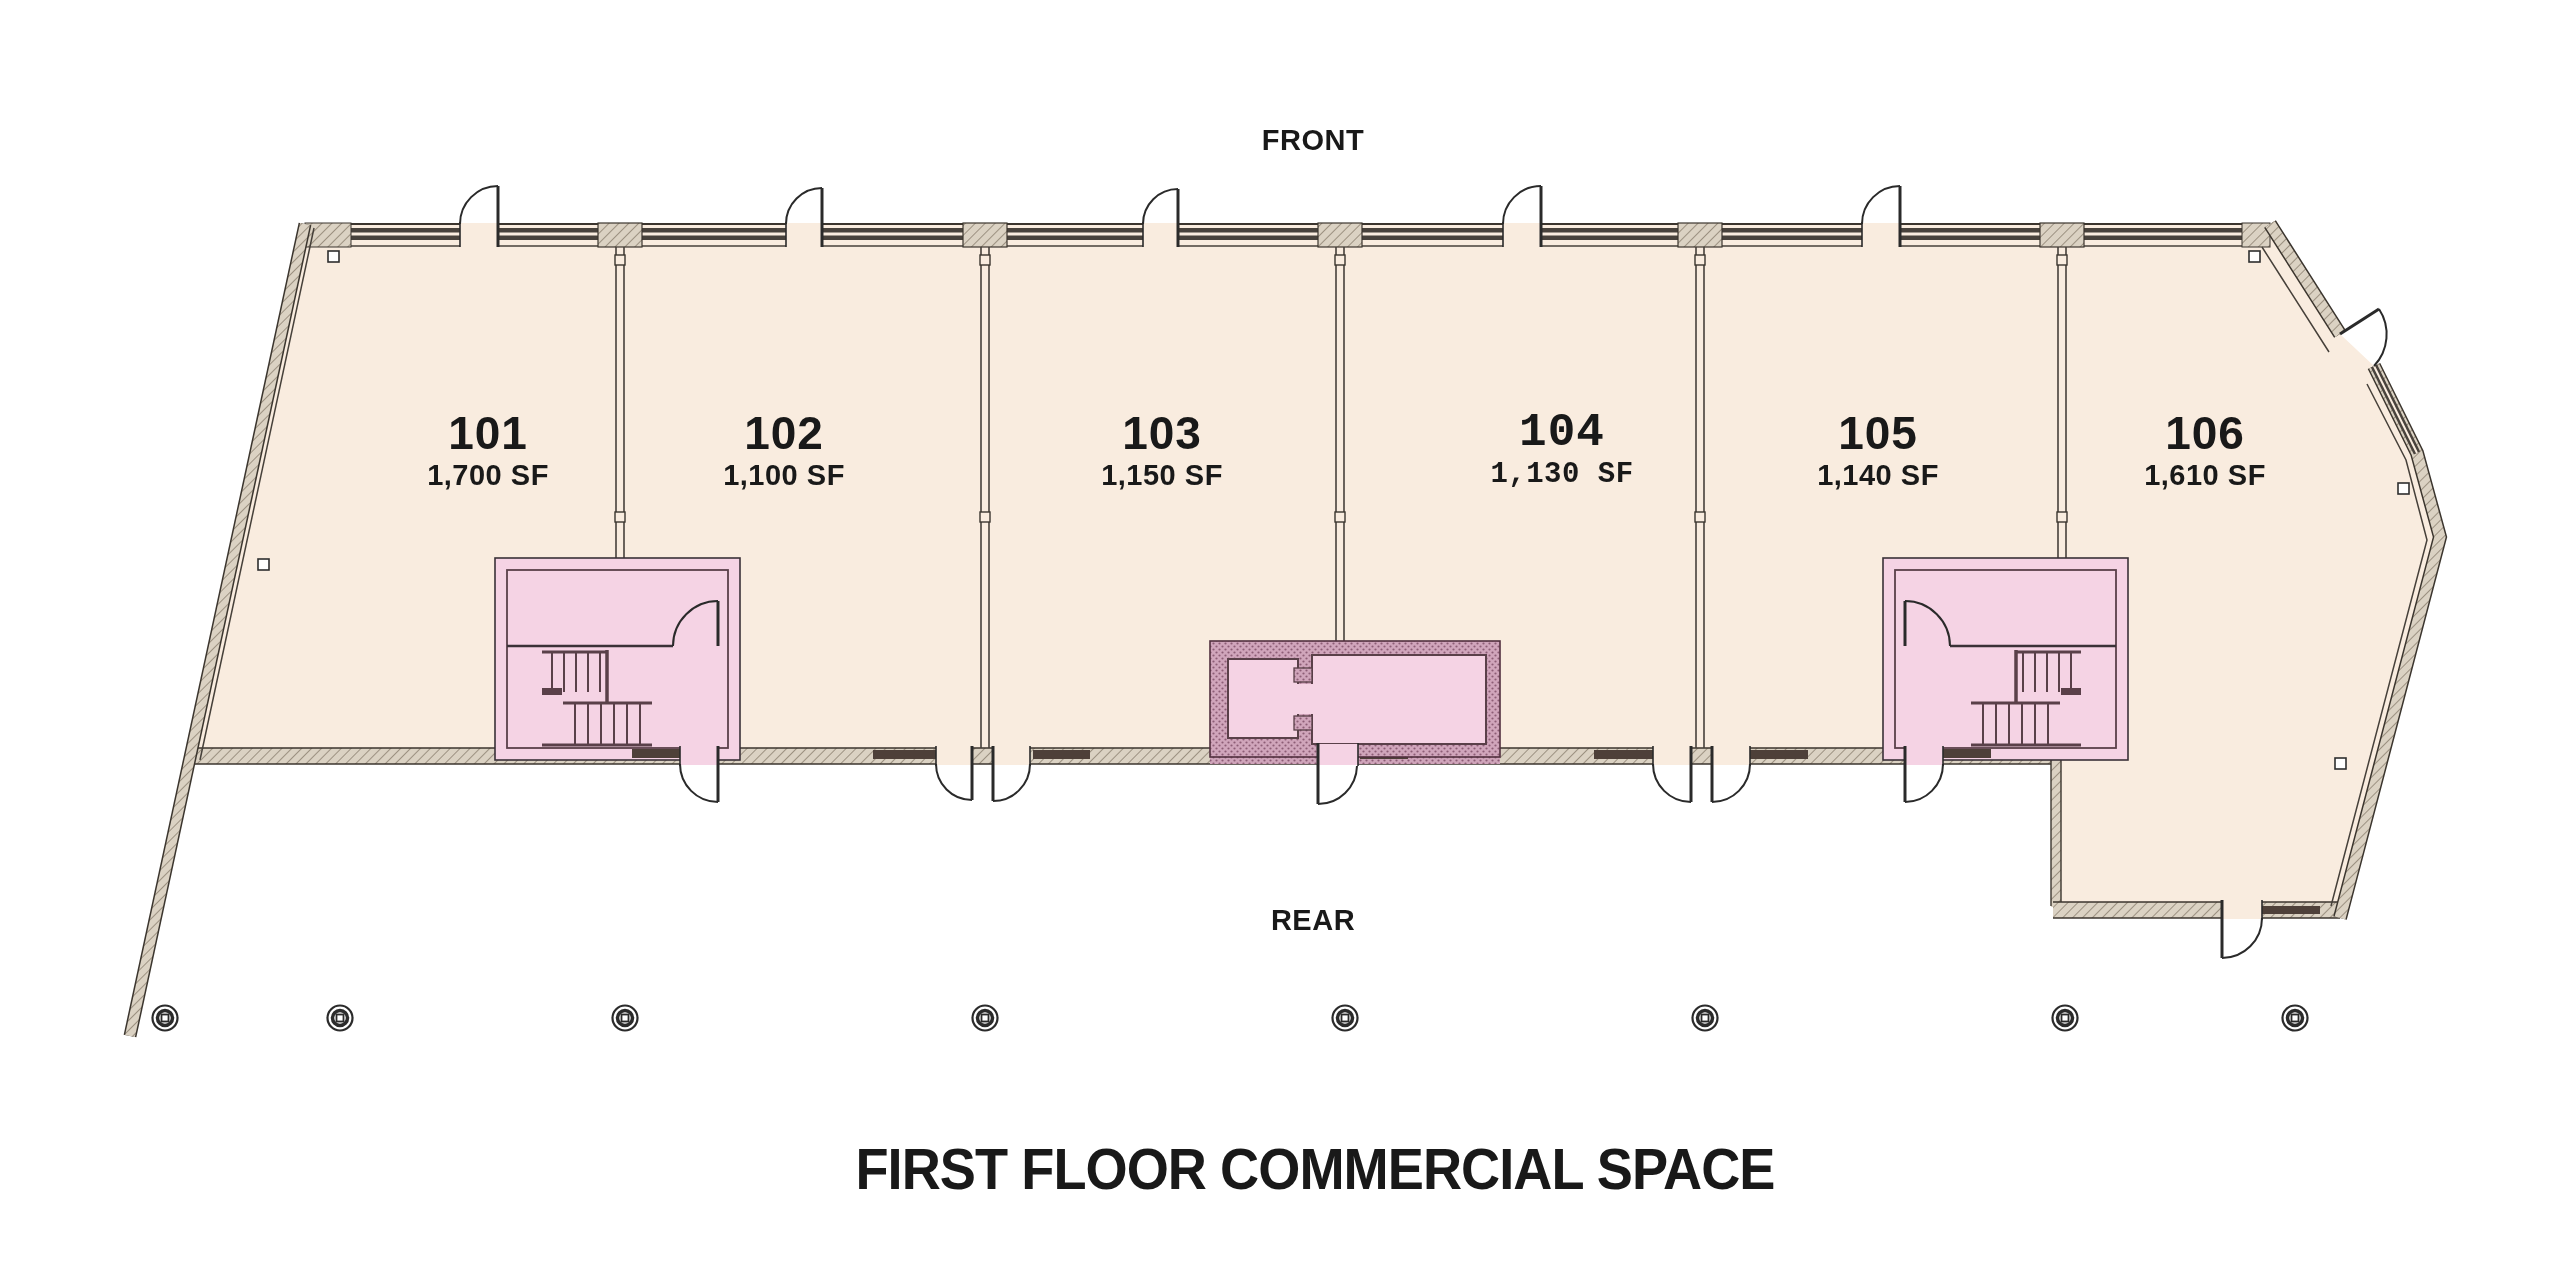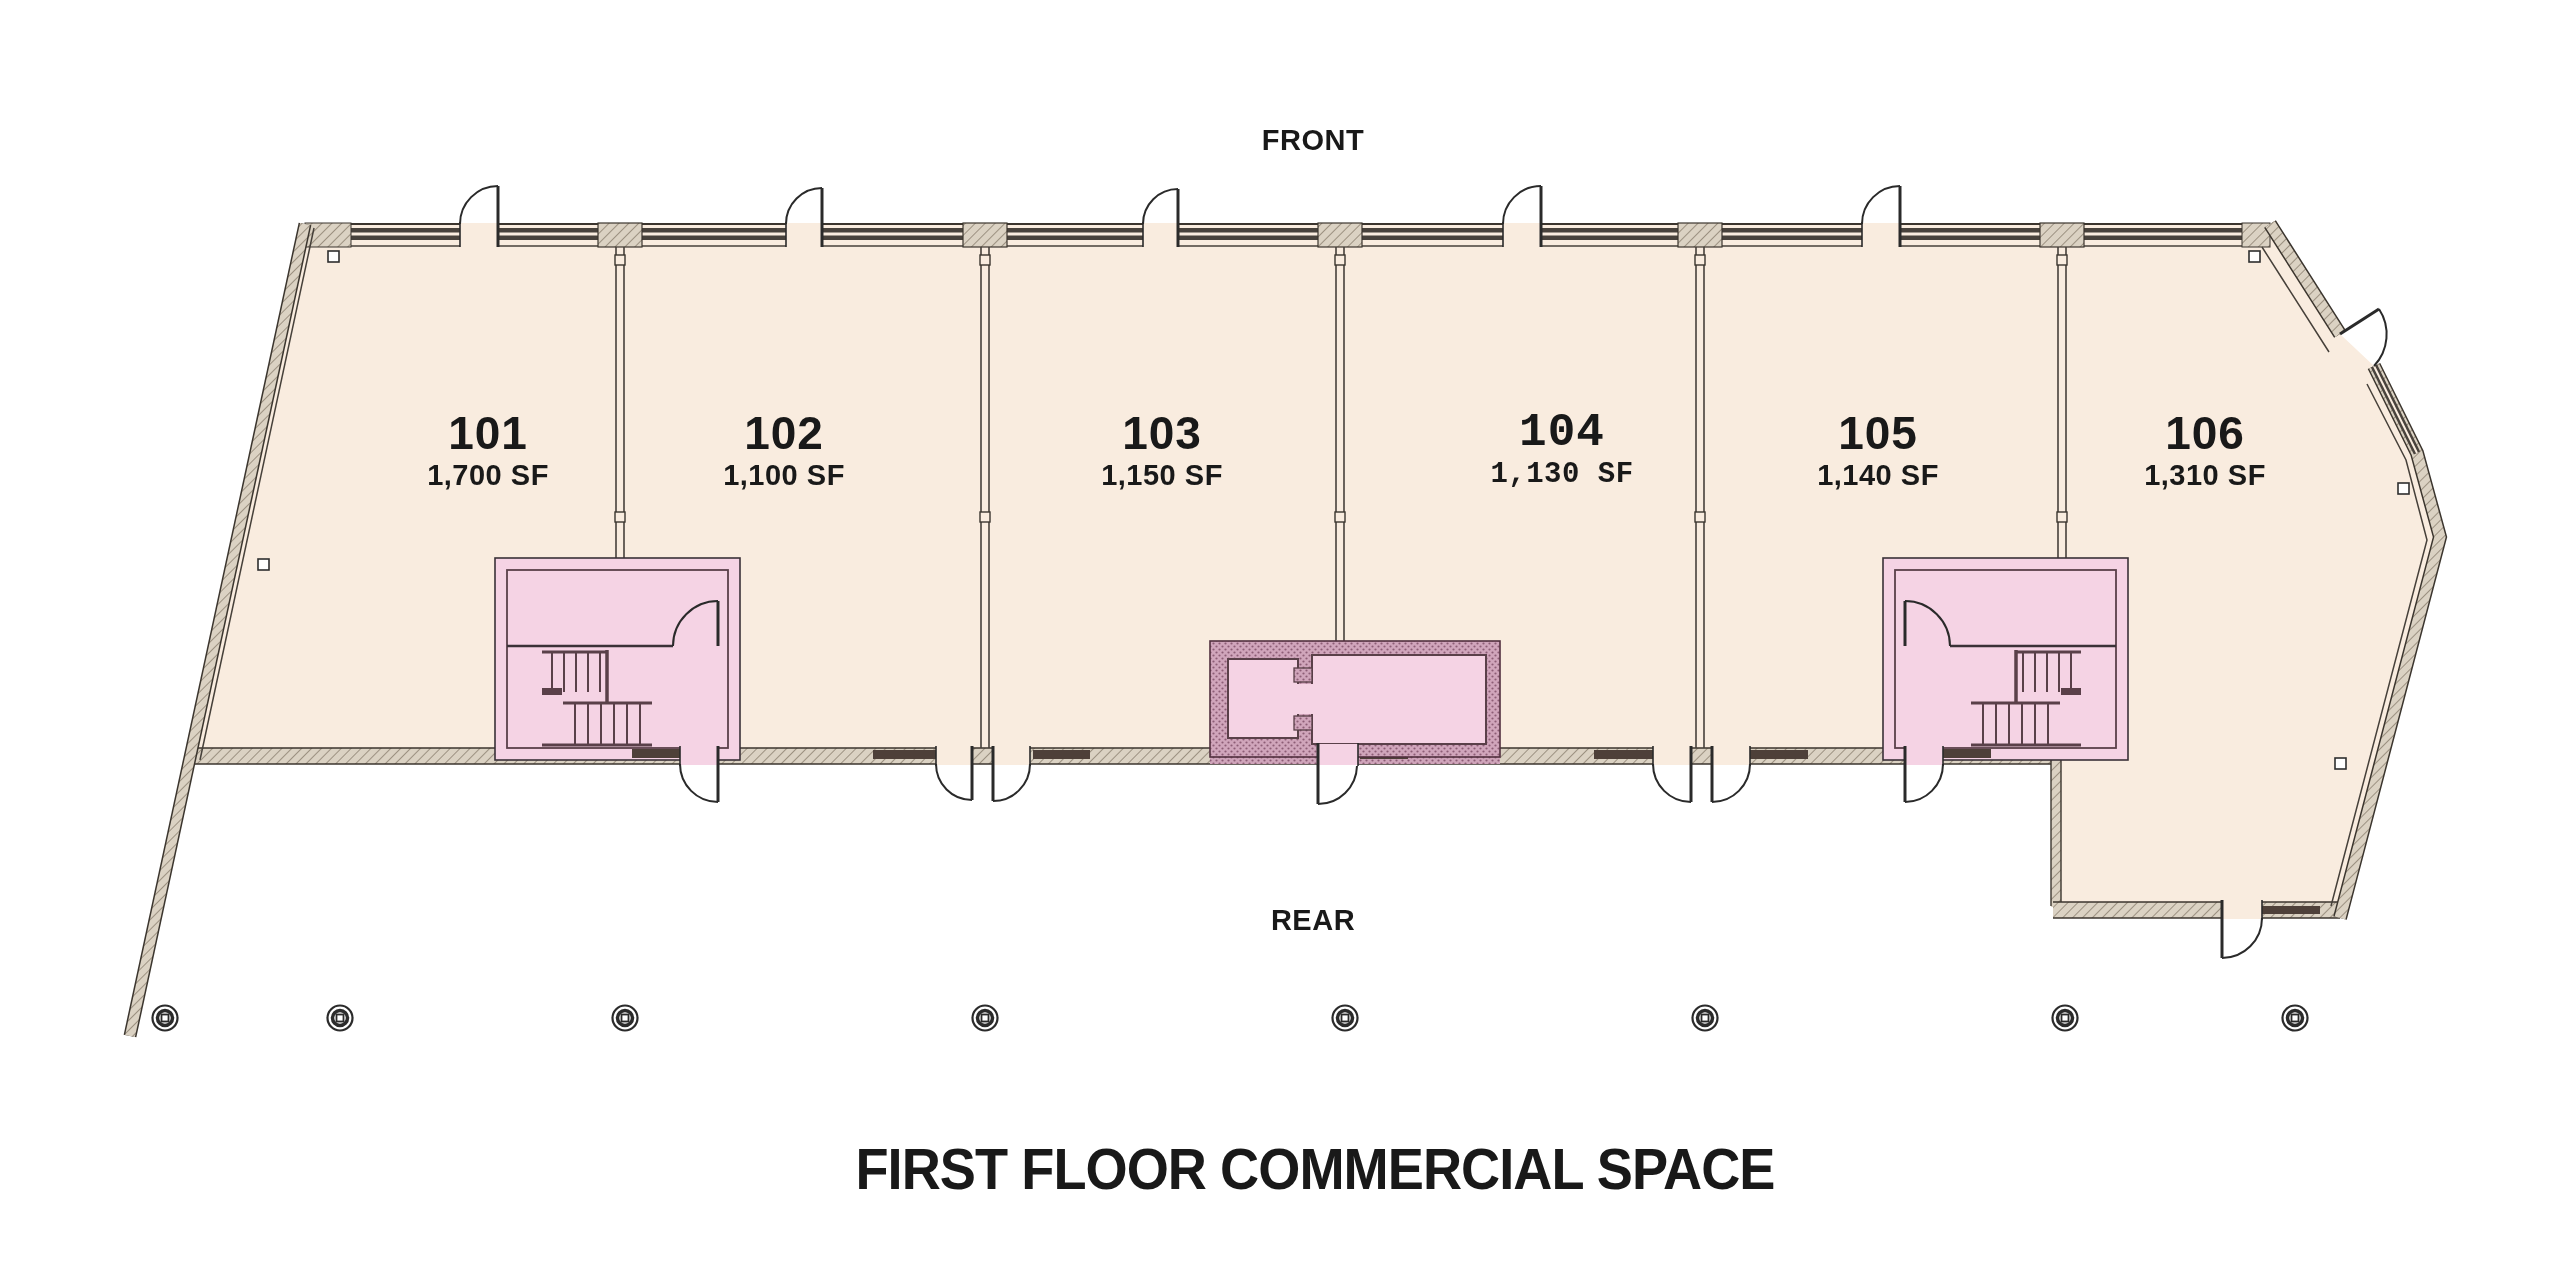--- a/index.html
+++ b/index.html
@@ -310,18 +310,18 @@
 <div class="lbl unit-label" style="left:1562px;top:408px;font-family:Liberation Mono, monospace;">
   <div class="num">104</div>
   <div class="sf">1,130 SF</div>
 </div>
 <div class="lbl unit-label" style="left:1878px;top:408px;">
   <div class="num">105</div>
   <div class="sf">1,140 SF</div>
 </div>
 <div class="lbl unit-label" style="left:2205px;top:408px;">
   <div class="num">106</div>
-  <div class="sf">1,310 SF</div>
+  <div class="sf">1,610 SF</div>
 </div>
 
 <div class="lbl plan-title" style="left:1315px;top:1136px;">FIRST FLOOR COMMERCIAL SPACE</div>
 
 </div>
 
 </body></html>

